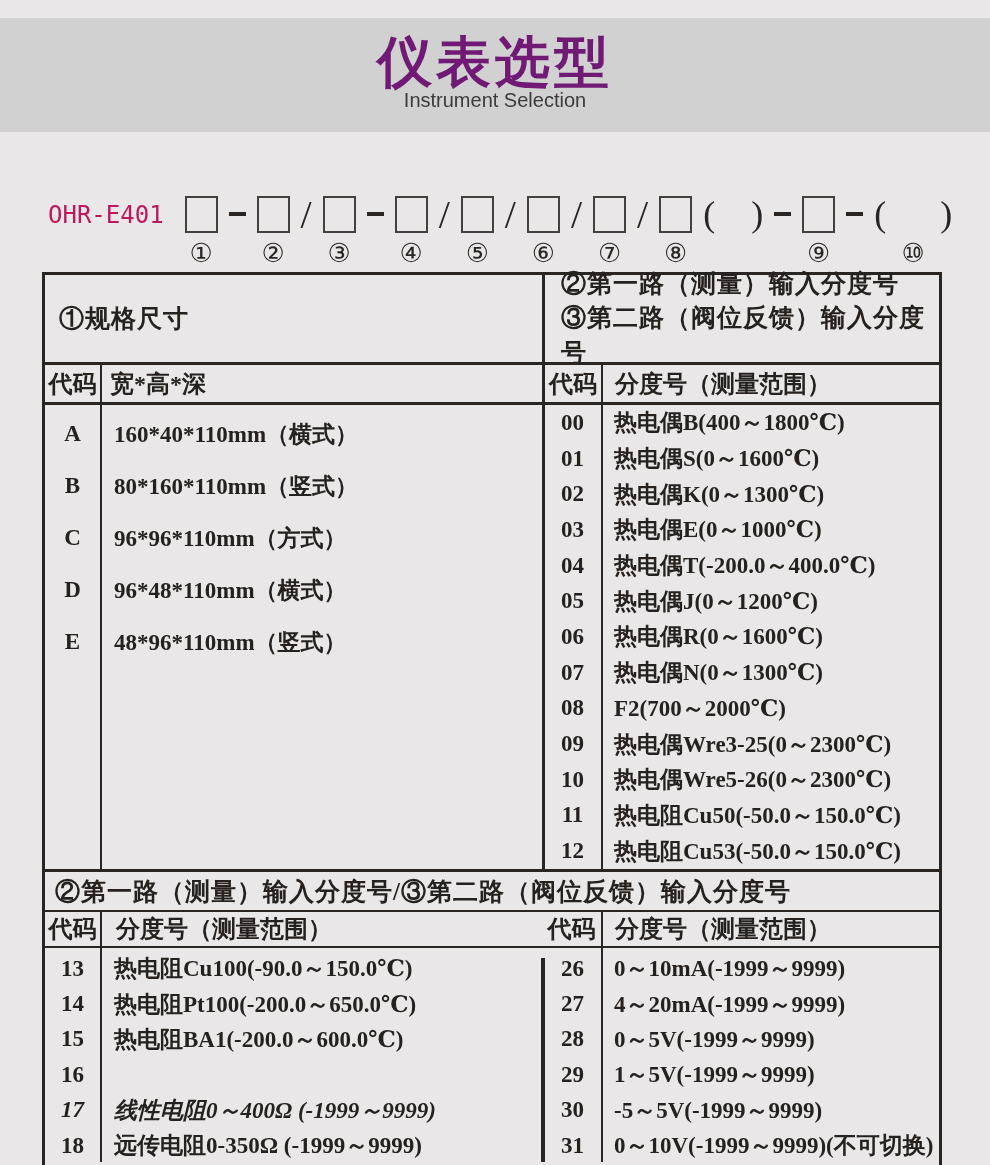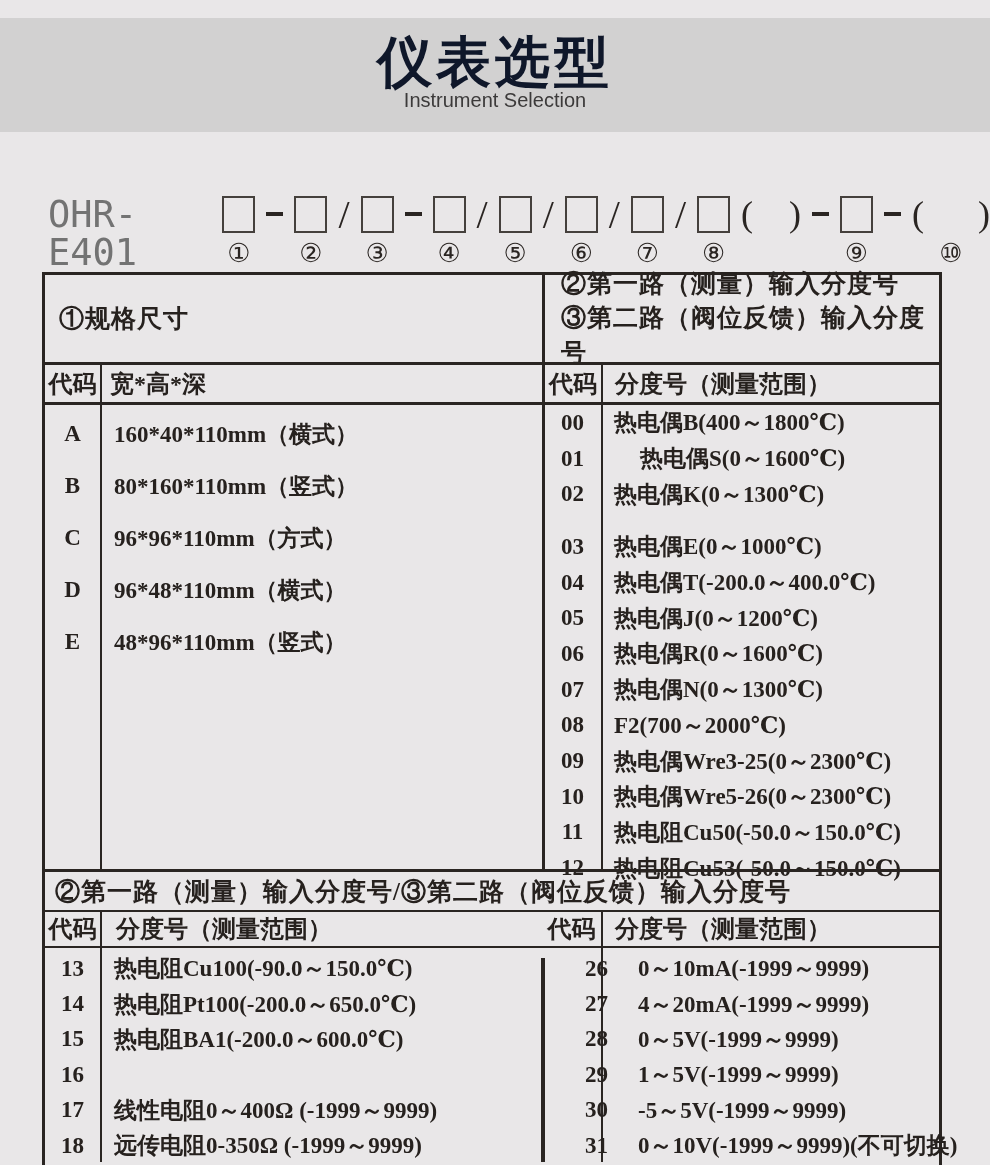--- a/index.html
+++ b/index.html
@@ -10,36 +10,36 @@
     color:#26211e;
   }
   
   .title-band{
     position:absolute;left:0;top:18px;width:990px;height:114px;
     background:#d2d1d1;text-align:center;
   }
   .page-title{
     margin:0;padding-top:14px;
     font-family:"Liberation Sans","DejaVu Sans",sans-serif;
-    font-size:55px;font-weight:bold;letter-spacing:4px;color:#0f172a;line-height:1.1;
+    font-size:55px;font-weight:bold;letter-spacing:4px;color:#701a75;line-height:1.1;
   }
   .page-subtitle{
     margin:0;margin-top:-4px;
     font-family:"Liberation Sans","DejaVu Sans",sans-serif;
     font-size:20px;color:#3c3a3a;letter-spacing:0px;
   }
   
   .model-line{
     position:absolute;left:48px;top:196px;
     display:flex;align-items:flex-start;gap:11px;
   }
   .model-prefix{
     font-family:"DejaVu Sans Mono","Liberation Mono",monospace;
-    font-size:37px;font-weight:500;letter-spacing:0px;
-    line-height:38px;color:#737373;margin-right:10px;
+    font-size:24px;font-weight:500;letter-spacing:0px;
+    line-height:38px;color:#be185d;margin-right:10px;
   }
   .munit{display:flex;flex-direction:column;align-items:center;}
   .mbox{width:29px;height:33px;border:2px solid #45403c;background:transparent;}
   .msep{
     font-size:40px;line-height:37px;font-weight:normal;color:#2a2522;
     white-space:pre;font-family:"Liberation Serif",serif;
   }
   .mdash{width:17px;height:4px;background:#2a2522;margin-top:16px;}
   .mparen{
     font-size:36px;line-height:37px;color:#2a2522;white-space:pre;
@@ -188,29 +188,29 @@
       <div class="trow" style="height: 52px;">
         <span class="tcode">E</span>
         <span class="tdesc">48*96*110mm（竖式）</span>
       </div>
     </div>
   <div id="input-rows-1" class="abs" style="left:500px;top:130px;width:394px;">
       <div class="trow" style="height: 35.7px;">
         <span class="tcode">00</span>
         <span class="tdesc">热电偶B(400～1800℃)</span>
       </div>
-      <div class="trow" style="height: 35.7px; gap: 26px;">
+      <div class="trow" style="height: 35.7px;">
         <span class="tcode">01</span>
         <span class="tdesc">热电偶S(0～1600℃)</span>
       </div>
       <div class="trow" style="height: 35.7px;">
         <span class="tcode">02</span>
         <span class="tdesc">热电偶K(0～1300℃)</span>
       </div>
-      <div class="trow" style="height: 35.7px; margin-top: 17px;">
+      <div class="trow" style="height: 35.7px;">
         <span class="tcode">03</span>
         <span class="tdesc">热电偶E(0～1000℃)</span>
       </div>
       <div class="trow" style="height: 35.7px;">
         <span class="tcode">04</span>
         <span class="tdesc">热电偶T(-200.0～400.0℃)</span>
       </div>
       <div class="trow" style="height: 35.7px;">
         <span class="tcode">05</span>
         <span class="tdesc">热电偶J(0～1200℃)</span>
@@ -268,30 +268,30 @@
         <span class="tcode">14</span>
         <span class="tdesc">热电阻Pt100(-200.0～650.0℃)</span>
       </div>
       <div class="trow" style="height: 35.4px;">
         <span class="tcode">15</span>
         <span class="tdesc">热电阻BA1(-200.0～600.0℃)</span>
       </div>
       <div class="trow" style="height: 35.4px;">
         <span class="tcode">16</span>
       </div>
-      <div class="trow" style="height: 35.4px;">
+      <div class="trow" style="height: 35.4px; font-style: italic;">
         <span class="tcode">17</span>
         <span class="tdesc">线性电阻0～400Ω (-1999～9999)</span>
       </div>
       <div class="trow" style="height: 35.4px;">
         <span class="tcode">18</span>
         <span class="tdesc">远传电阻0-350Ω (-1999～9999)</span>
       </div>
     </div>
-  <div id="input-rows-2-right" class="abs" style="left:500px;top:676px;width:406px;margin-left:24px;">
+  <div id="input-rows-2-right" class="abs" style="left:500px;top:676px;width:406px;">
       <div class="trow" style="height: 35.4px;">
         <span class="tcode">26</span>
         <span class="tdesc">0～10mA(-1999～9999)</span>
       </div>
       <div class="trow" style="height: 35.4px;">
         <span class="tcode">27</span>
         <span class="tdesc">4～20mA(-1999～9999)</span>
       </div>
       <div class="trow" style="height: 35.4px;">
         <span class="tcode">28</span>

